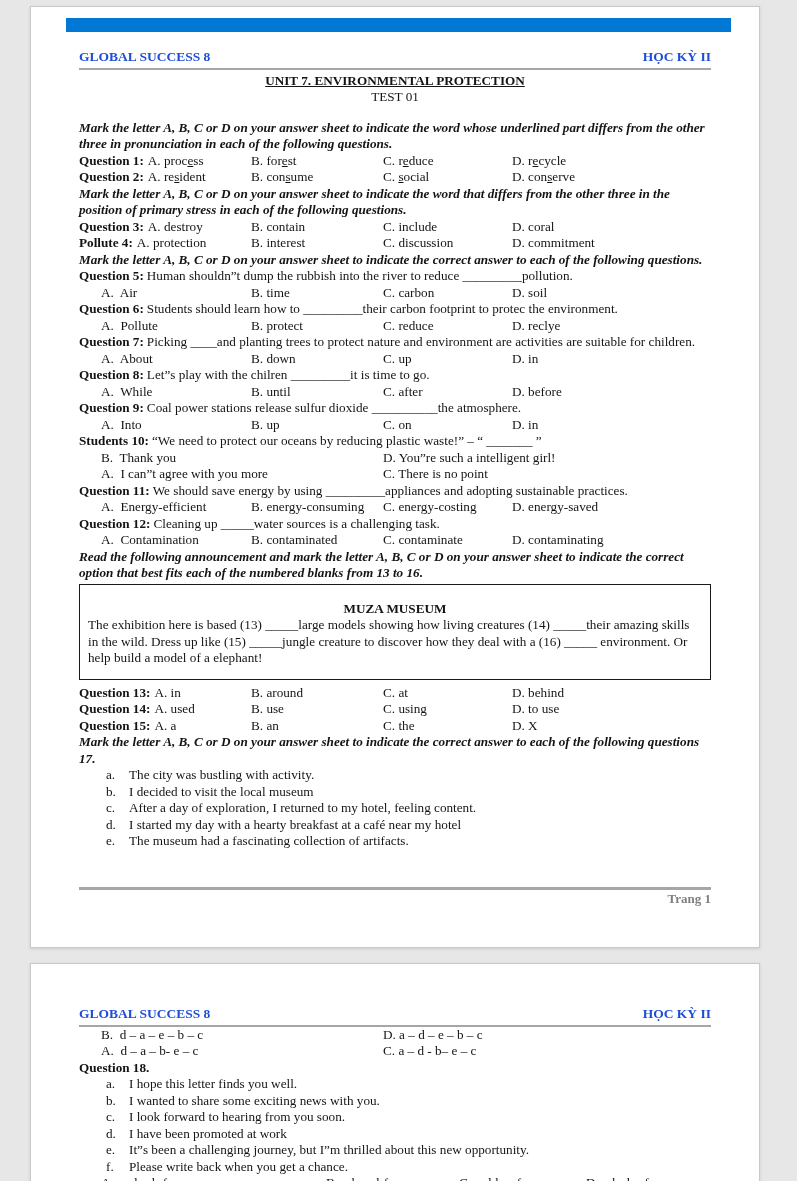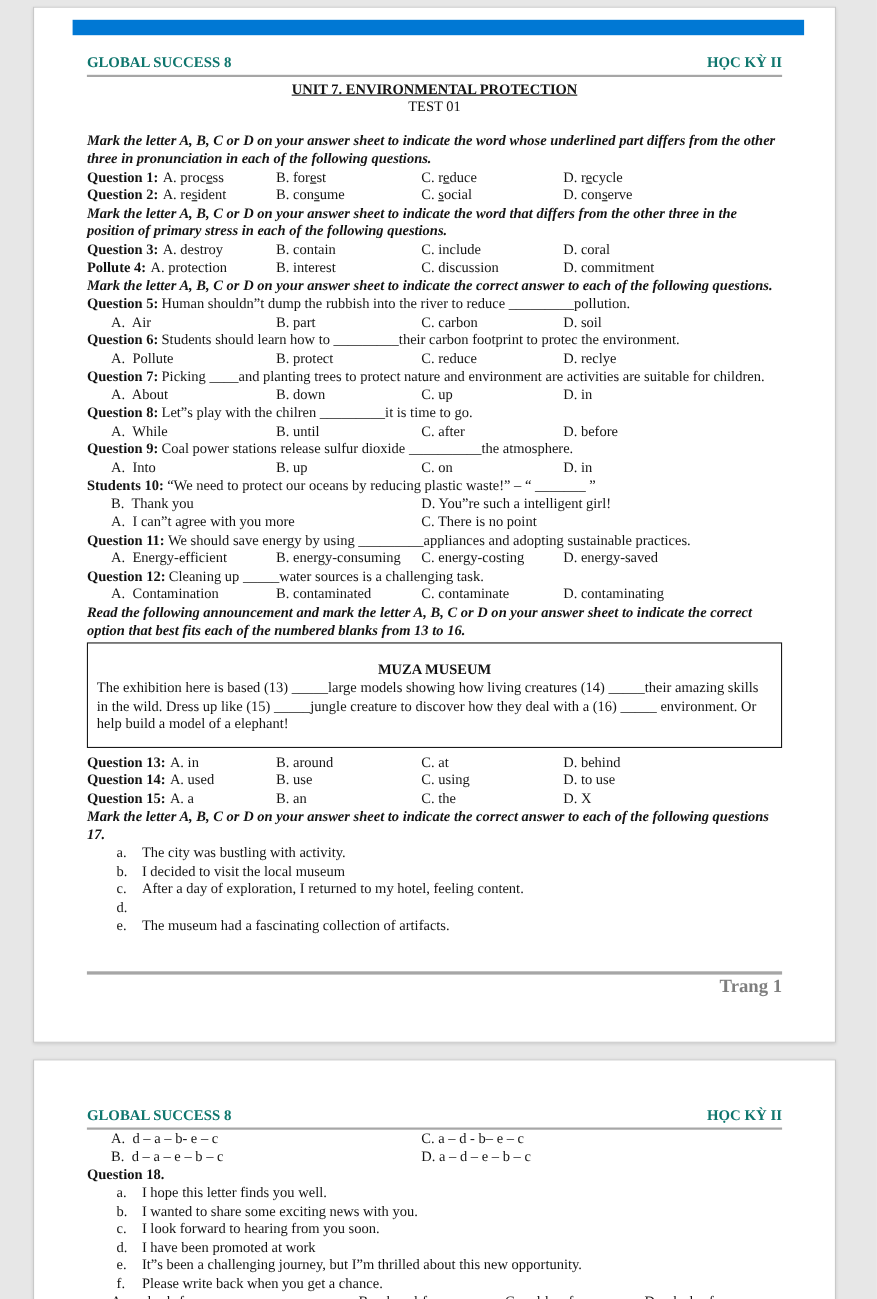--- a/index.html
+++ b/index.html
@@ -7,42 +7,42 @@
     font-family:"Liberation Serif","DejaVu Serif",serif; color:#141414; }
   .page { position:absolute; left:30px; width:730px; background:#fff;
     border:1px solid #c9c9c9; box-shadow:0 1px 3px rgba(0,0,0,.12); }
   .page1 { top:6px; height:942px; }
   .page2 { top:963px; height:600px; }
   .accent-bar { position:absolute; left:35px; top:11px; width:665px; height:14px; background:#0078D4; }
   .content { margin:0 48px; font-size:13.2px; line-height:16.5px; }
   .p1-content { padding-top:42px; }
   .p2-content { padding-top:42px; }
   .doc-header { display:flex; justify-content:space-between; align-items:baseline;
-    font-weight:bold; font-size:13.5px; color:#0f766e; border-bottom:2px solid #a6a6a6;
+    font-weight:bold; font-size:13.5px; color:#1d4ed8; border-bottom:2px solid #a6a6a6;
     padding-bottom:2px; }
   .doc-title { text-align:center; margin-top:3px; font-weight:bold; }
   .doc-title .u { text-decoration:underline; }
   .doc-subtitle { text-align:center; }
   .spacer { height:14px; }
   .instr { font-weight:bold; font-style:italic; }
   .qrow { display:grid; grid-template-columns:172px 132px 129px 1fr; }
   .orow { display:grid; grid-template-columns:150px 132px 129px 1fr; padding-left:22px; }
   .row2 { display:grid; grid-template-columns:282px 1fr; padding-left:22px; }
   .orow6 { display:grid; grid-template-columns:225px 133px 127px 1fr; padding-left:22px; }
   .cell { white-space:pre; }
   .qlabel { font-weight:bold; }
   .optfrag { margin-left:4px; }
   .stem { margin-left:3px; }
   .cloze-box { border:1px solid #1a1a1a; margin:2px 0 5px; padding:16px 8px 12px; }
   .cloze-title { text-align:center; font-weight:bold; }
   .li { display:flex; padding-left:27px; }
   .li .ltr { flex:0 0 23px; }
   .footer { position:absolute; left:48px; right:48px; bottom:40px; }
   .footer-line { border-top:3px solid #a6a6a6; }
-  .footer-label { text-align:right; font-weight:bold; font-size:17px; color:#7f7f7f; padding-top:1px; }
+  .footer-label { text-align:right; font-weight:bold; font-size:13px; color:#7f7f7f; padding-top:1px; }
 </style>
 </head>
 <body>
 
 <div class="page page1">
   <div class="accent-bar"></div>
   <div class="content p1-content">
     <div class="doc-header">
       <span>GLOBAL SUCCESS 8</span>
       <span>HỌC KỲ II</span>
@@ -79,21 +79,21 @@
       <span class="cell">B. interest</span>
       <span class="cell">C. discussion</span>
       <span class="cell">D. commitment</span>
     </div>
 
     <div class="instr">Mark the letter A, B, C or D on your answer sheet to indicate the correct answer to each of the following questions.</div>
 
     <div><b class="qlabel">Question 5:</b><span class="stem">Human shouldn”t dump the rubbish into the river to reduce _________pollution.</span></div>
     <div class="orow">
       <span class="cell">A.  Air</span>
-      <span class="cell">B. part</span>
+      <span class="cell">B. time</span>
       <span class="cell">C. carbon</span>
       <span class="cell">D. soil</span>
     </div>
 
     <div><b class="qlabel">Question 6:</b><span class="stem">Students should learn how to _________their carbon footprint to protec the environment.</span></div>
     <div class="orow">
       <span class="cell">A.  Pollute</span>
       <span class="cell">B. protect</span>
       <span class="cell">C. reduce</span>
       <span class="cell">D. reclye</span>
@@ -184,20 +184,21 @@
     <div class="li">
         <span class="ltr">b.</span>
         <span>I decided to visit the local museum</span>
       </div>
     <div class="li">
         <span class="ltr">c.</span>
         <span>After a day of exploration, I returned to my hotel, feeling content.</span>
       </div>
     <div class="li">
         <span class="ltr">d.</span>
+        <span>I started my day with a hearty breakfast at a café near my hotel</span>
       </div>
     <div class="li">
         <span class="ltr">e.</span>
         <span>The museum had a fascinating collection of artifacts.</span>
       </div>
   </div>
 
   <div class="footer">
     <div class="footer-line"></div>
     <div class="footer-label">Trang 1</div>
@@ -205,26 +206,26 @@
 </div>
 
 <div class="page page2">
   <div class="content p2-content">
     <div class="doc-header">
       <span>GLOBAL SUCCESS 8</span>
       <span>HỌC KỲ II</span>
     </div>
 
     <div class="row2">
+      <span class="cell">B.  d – a – e – b – c</span>
+      <span class="cell">D. a – d – e – b – c</span>
+    </div>
+    <div class="row2">
       <span class="cell">A.  d – a – b- e – c</span>
       <span class="cell">C. a – d - b– e – c</span>
-    </div>
-    <div class="row2">
-      <span class="cell">B.  d – a – e – b – c</span>
-      <span class="cell">D. a – d – e – b – c</span>
     </div>
 
     <div><b class="qlabel">Question 18.</b></div>
 
     <div class="li">
         <span class="ltr">a.</span>
         <span>I hope this letter finds you well.</span>
       </div>
     <div class="li">
         <span class="ltr">b.</span>

